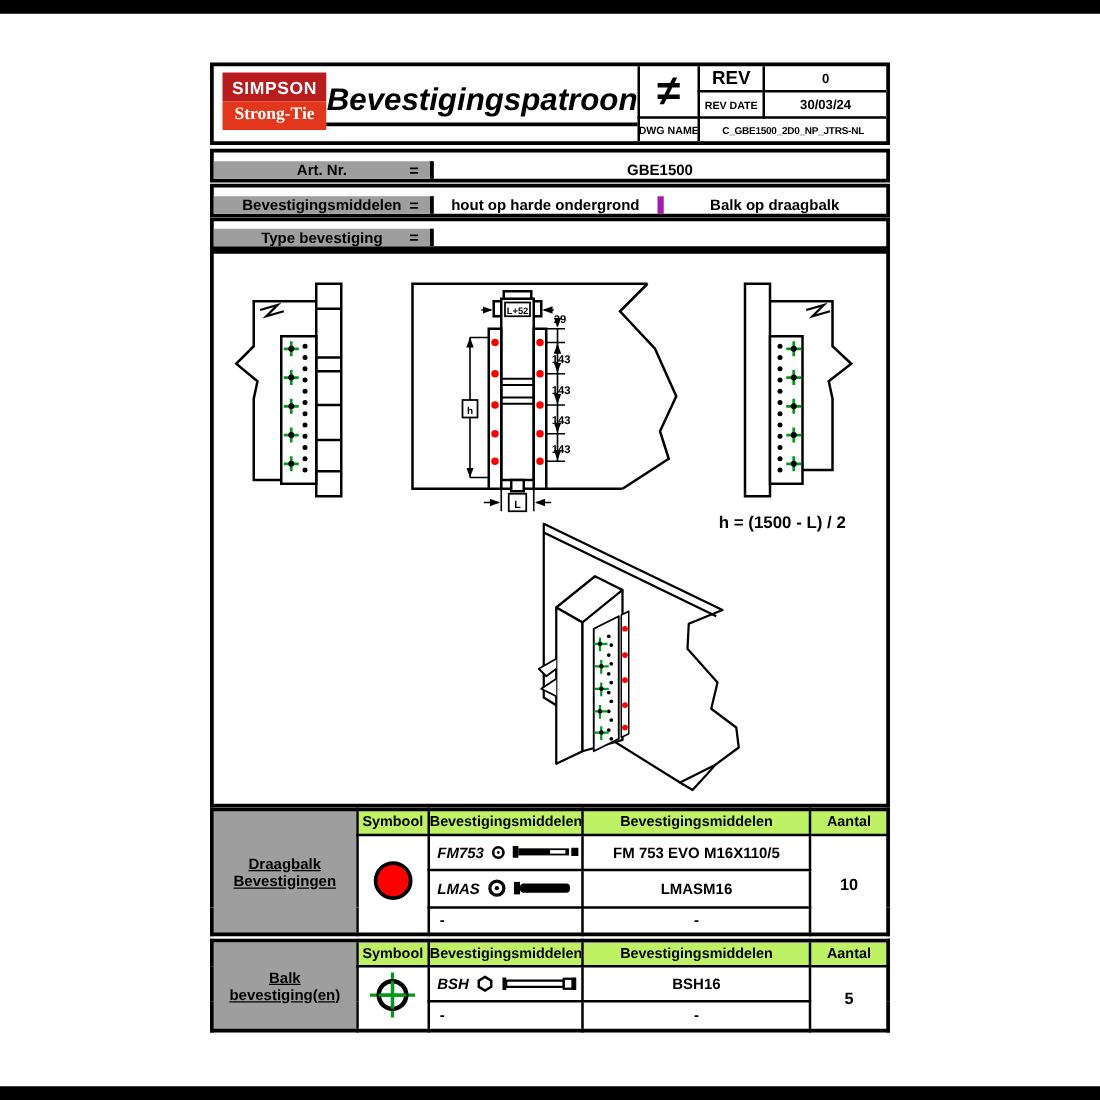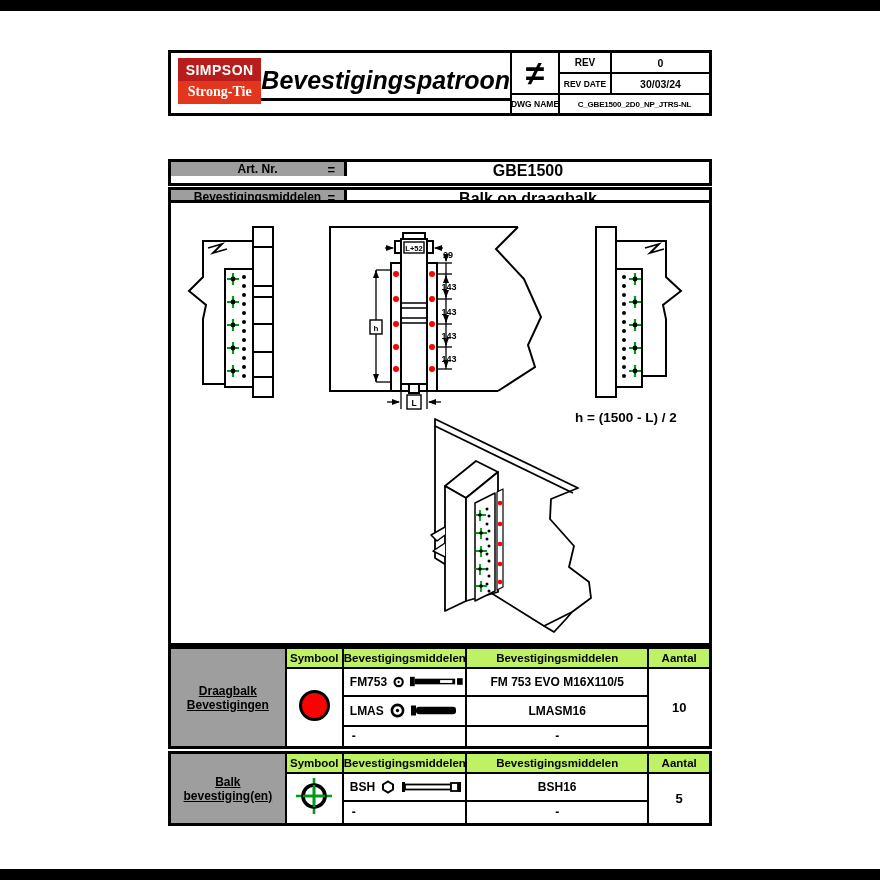--- a/index.html
+++ b/index.html
@@ -11,48 +11,48 @@
   
   #hdr{top:50px;height:66px;display:flex;align-items:stretch;}
   .brand{width:86px;margin:5px 0 5px 7px;display:flex;flex-direction:column;}
   .brand-top{background:#b91c1c;color:#fff;font-size:14px;text-align:center;padding:4px 2px 3px;letter-spacing:.5px;}
   .brand-bot{background:#e2371c;color:#fff;font-size:14px;text-align:center;padding:3px 2px 4px;
              font-family:"Liberation Serif",serif;}
   .title-wrap{flex:1;display:flex;align-items:center;justify-content:center;}
   .title{font-size:25px;border-bottom:3px solid #000;padding:0 0 3px;white-space:nowrap;font-style:italic;}
   .rb{width:201px;display:grid;grid-template-columns:48px 52px 99px;grid-template-rows:21px 21px 18px;}
   .rbc{border-left:2px solid #000;border-bottom:2px solid #000;display:flex;align-items:center;justify-content:center;
-       font-size:10px;overflow:hidden;white-space:nowrap;}
+       font-size:15px;overflow:hidden;white-space:nowrap;}
   .rb-sym{grid-row:1/3;grid-column:1;font-size:34px;line-height:1;}
   .rb-dwgl{grid-row:3;grid-column:1;border-bottom:none;font-size:8.5px;}
   .rb-dwgv{grid-row:3;grid-column:2/4;border-bottom:none;font-size:8px;letter-spacing:-.2px;}
 
   
-  .irow{height:27px;display:flex;align-items:flex-start;margin-top:40px;}
+  .irow{height:27px;display:flex;align-items:flex-end;}
   #r1{top:119px;} #r2{top:147px;} #r3{top:174px;height:26px;}
   .ilab{width:173px;background:#9e9e9e;position:relative;display:flex;align-items:center;justify-content:center;
         font-size:12px;border-right:3px solid #000;}
   .ieq{position:absolute;right:9px;top:50%;transform:translateY(-50%);font-size:13px;}
-  .ival{flex:1;display:flex;align-items:center;justify-content:center;font-size:16px;}
-  .ival+.ival{border-left:3px solid #a21caf;}
+  .ival{flex:1;display:flex;align-items:center;justify-content:center;font-size:12px;}
+  .ival+.ival{border-left:5px solid #a21caf;}
 
   
   #draw{top:200px;height:446px;}
   .dv{position:absolute;}
   #formula{position:absolute;left:384px;top:207px;font-size:13.5px;padding-left:20px;}
 
   
   table{position:absolute;left:168px;border-collapse:collapse;table-layout:fixed;width:544px;background:#fff;}
   #t1{top:646px;} #t2{top:751px;}
   td{border:2px solid #000;padding:0;vertical-align:middle;overflow:hidden;}
   table{border:3px solid #000;}
   .g{background:#9e9e9e;text-align:center;font-size:12px;text-decoration:underline;}
   .hc{background:#bef264;text-align:center;font-size:11.5px;}
   .codecell{padding-left:6px;}
-  .coderow{display:flex;align-items:center;gap:6px;}
+  .coderow{display:flex;align-items:center;gap:6px;font-style:italic;}
   .code{font-size:12px;}
   .prod{text-align:center;font-size:12px;}
   .dash{padding-left:8px;font-size:12px;}
   .dashc{text-align:center;font-size:12px;}
   .cnt{text-align:center;font-size:13px;}
   .symcell{text-align:center;}
   .reddot{display:inline-block;width:25px;height:25px;border-radius:50%;background:#ff0000;border:3px solid #000;}
 </style>
 </head>
 <body>
@@ -85,20 +85,21 @@
       <span>Art. Nr.</span>
       <span class="ieq">=</span>
     </div>
     <div class="ival">GBE1500</div>
   </div>
   <div class="sec irow" id="r2">
     <div class="ilab">
       <span>Bevestigingsmiddelen</span>
       <span class="ieq">=</span>
     </div>
+    <div class="ival">hout op harde ondergrond</div>
     <div class="ival">Balk op draagbalk</div>
   </div>
   <div class="sec irow" id="r3">
     <div class="ilab">
       <span>Type bevestiging</span>
       <span class="ieq">=</span>
     </div>
   </div>
 
   <div class="sec" id="draw">

